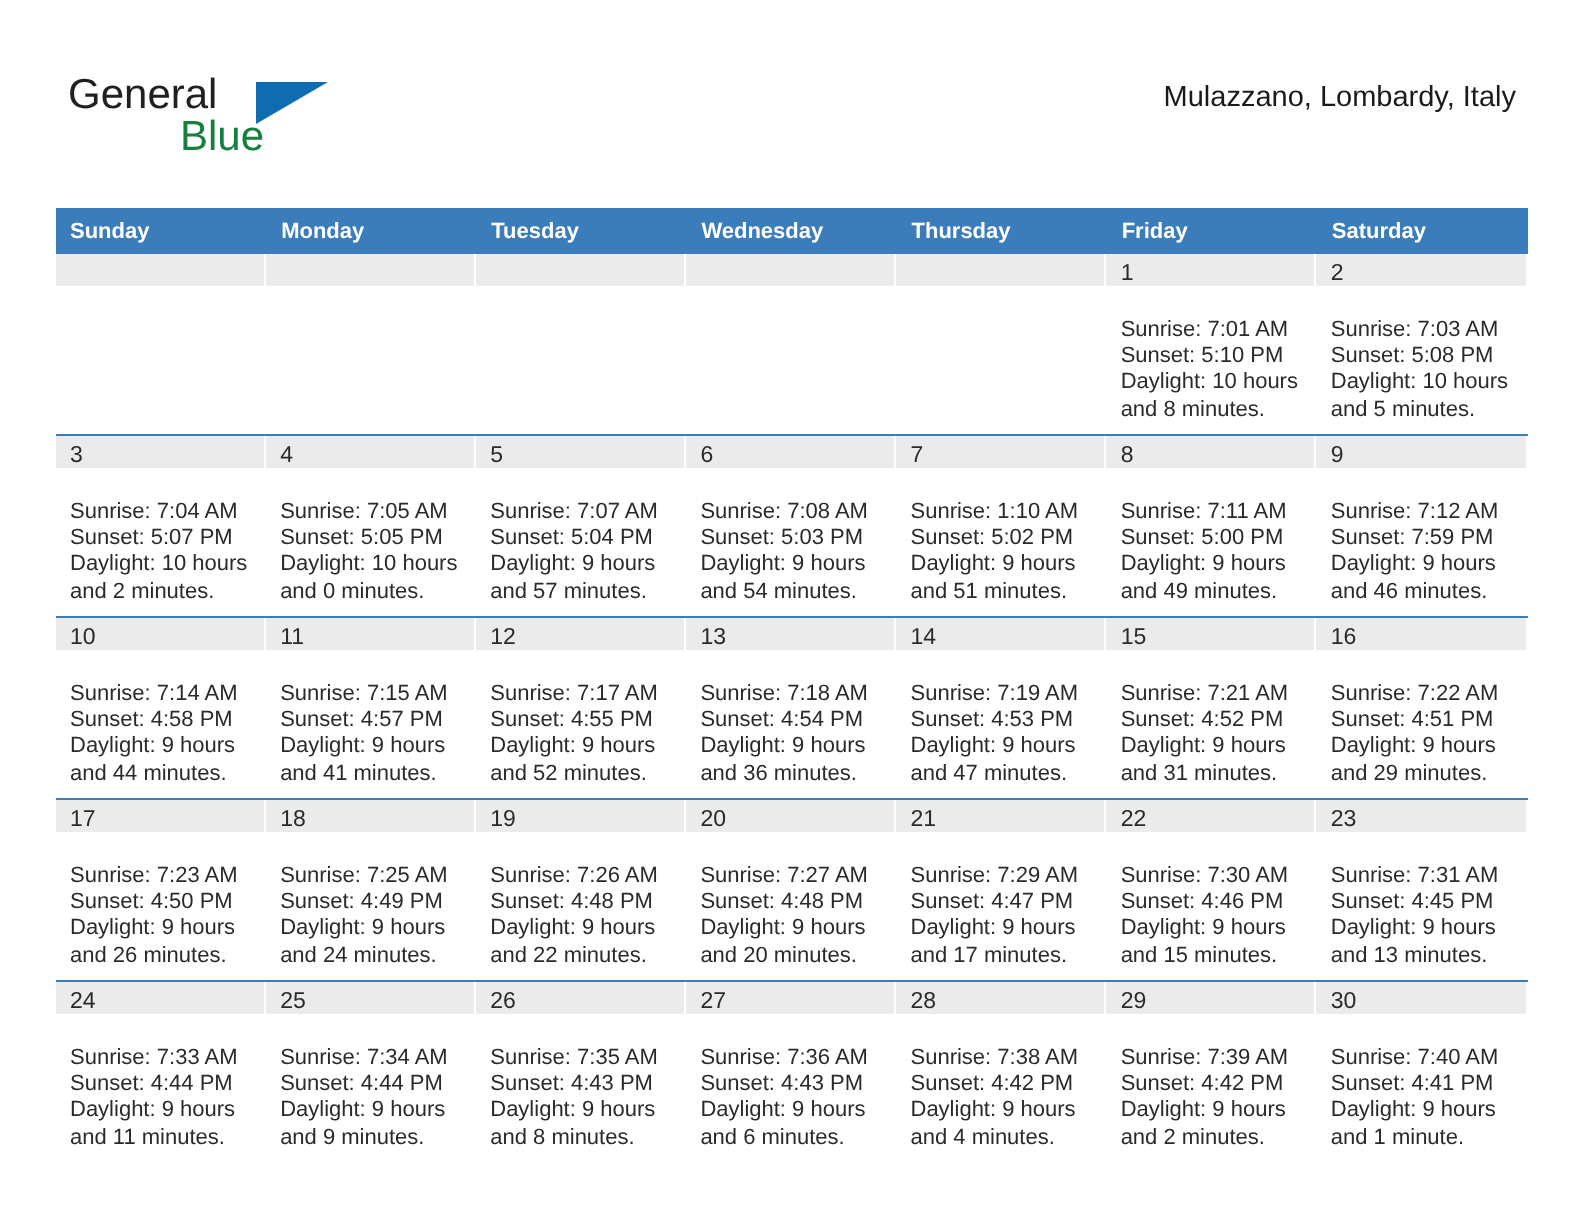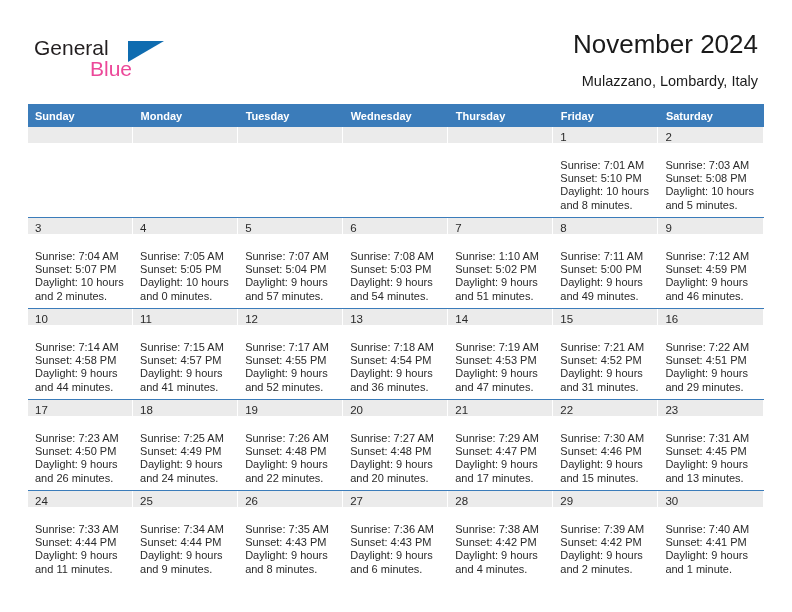--- a/index.html
+++ b/index.html
@@ -43,21 +43,21 @@
     font-size: 21px;
     letter-spacing: 0px;
     color: #231f20;
     font-family: "Liberation Sans", sans-serif;
   }
   .logo-blue {
     position: absolute;
     left: 56px;
     top: 21px;
     font-size: 21px;
-    color: #ec4899;
+    color: #15803d;
     font-family: "Liberation Sans", sans-serif;
   }
   .logo-tri {
     position: absolute;
     left: 94px;
     top: 5px;
     width: 0;
     height: 0;
     border-left: 36px solid #0f6cb0;
     border-bottom: 21px solid transparent;
@@ -144,21 +144,20 @@
 
   <div class="header">
 
     <div class="logo">
       <span class="logo-general">General</span>
       <span class="logo-tri"></span>
       <span class="logo-blue">Blue</span>
     </div>
 
     <div class="title-block">
-      <div class="cal-title">November 2024</div>
       <div class="cal-sub">Mulazzano, Lombardy, Italy</div>
     </div>
 
   </div>
 
   <table class="calendar">
     <thead>
       <tr>
         <th>Sunday</th>
         <th>Monday</th>
@@ -257,21 +256,21 @@
               <div>Sunrise: 7:11 AM</div>
               <div>Sunset: 5:00 PM</div>
               <div>Daylight: 9 hours</div>
               <div>and 49 minutes.</div>
             </div>
           </td>
           <td>
             <div class="daynum-band">9</div>
             <div class="cell-body">
               <div>Sunrise: 7:12 AM</div>
-              <div>Sunset: 4:59 PM</div>
+              <div>Sunset: 7:59 PM</div>
               <div>Daylight: 9 hours</div>
               <div>and 46 minutes.</div>
             </div>
           </td>
         </tr>
         <tr class="week-row">
           <td>
             <div class="daynum-band">10</div>
             <div class="cell-body">
               <div>Sunrise: 7:14 AM</div>

